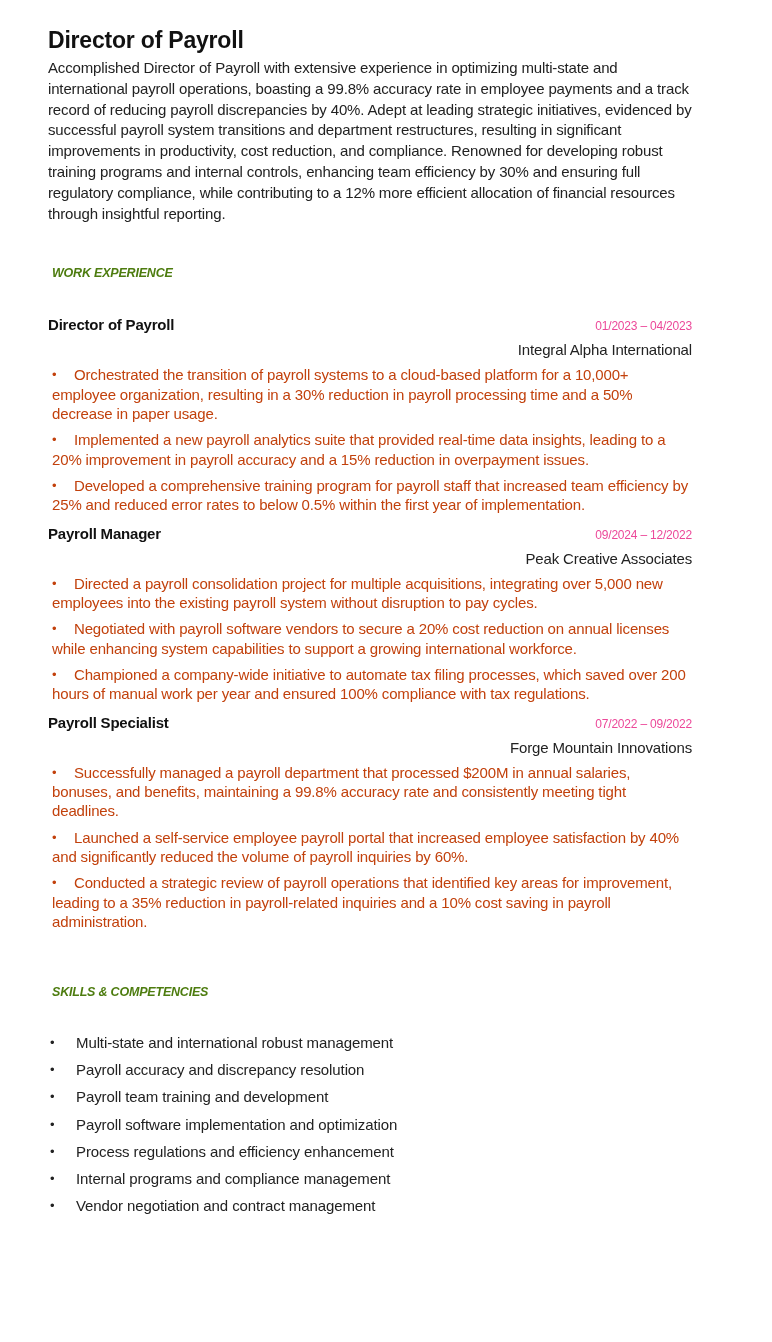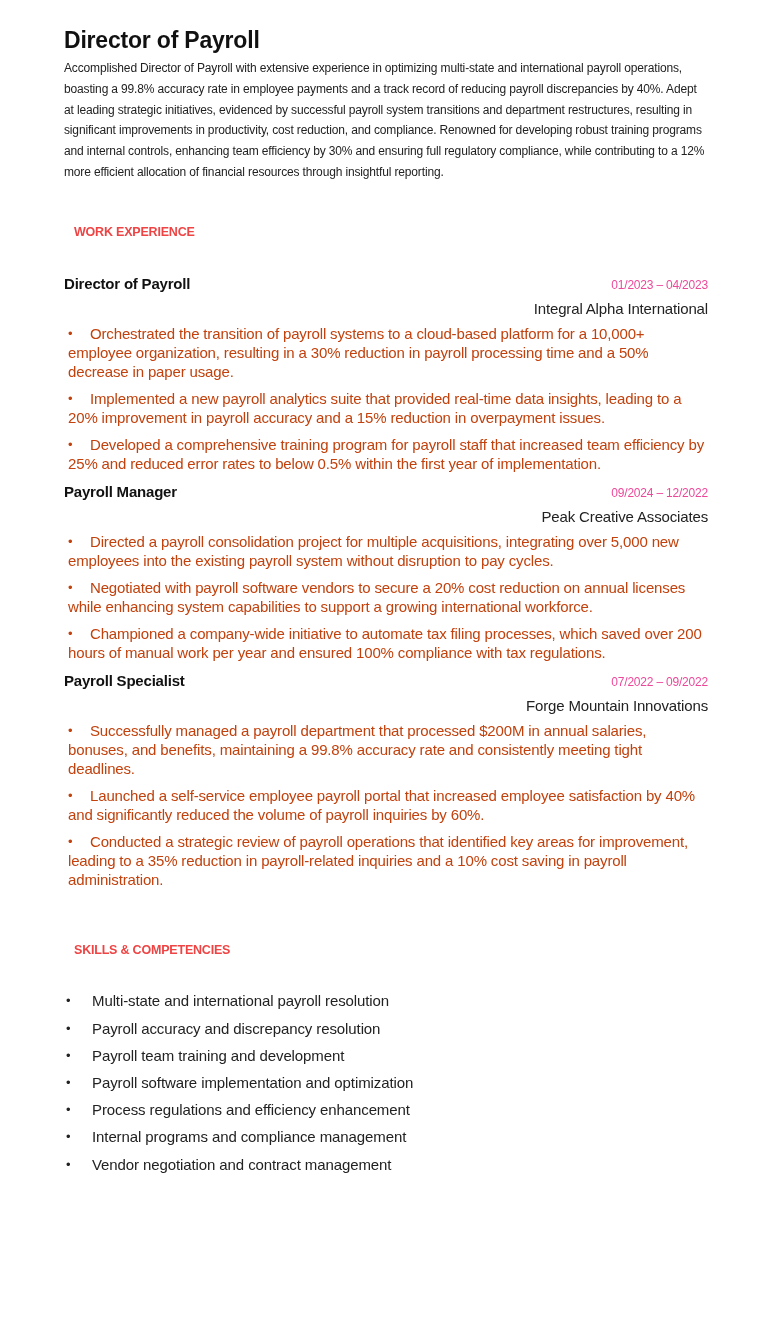--- a/index.html
+++ b/index.html
@@ -9,44 +9,45 @@
     }
     body {
       width: 772px;
       height: 1342px;
       overflow: hidden;
       font-family: "Liberation Sans", sans-serif;
       color: #1a1a1a;
     }
     .page {
       position: relative;
-      padding: 26px 64px 0 64px;
+      padding: 26px 64px 0 48px;
       width: 644px;
     }
     .name {
       font-size: 23px;
       font-weight: bold;
       margin: 0;
       line-height: 28px;
       letter-spacing: -0.2px;
       color: #111111;
     }
     .summary {
-      font-size: 12px;
+      font-size: 15px;
       line-height: 20.8px;
       margin: 4px 0 0 0;
       color: #222222;
       letter-spacing: -0.15px;
     }
     .section-title {
       font-size: 12.5px;
       text-transform: uppercase;
-      color: #ef4444;
-      margin: 10px;
-      letter-spacing: -0.2px;
+      color: #4d7c0f;
+      margin: 4px;
+      letter-spacing: -0.2px;
+      font-style: italic;
     }
     .section-work {
       margin-top: 42px;
     }
     .jobs {
       margin-top: 36px;
     }
     .job {
       margin-bottom: 10px;
     }
@@ -168,21 +169,21 @@
       </div>
 
     </div>
   </div>
 
   <div class="section-skills">
     <h2 class="section-title">SKILLS &amp; COMPETENCIES</h2>
     <ul class="skills">
       <li>
           <span class="dot">•</span>
-          <span>Multi-state and international payroll resolution</span>
+          <span>Multi-state and international robust management</span>
         </li>
       <li>
           <span class="dot">•</span>
           <span>Payroll accuracy and discrepancy resolution</span>
         </li>
       <li>
           <span class="dot">•</span>
           <span>Payroll team training and development</span>
         </li>
       <li>

